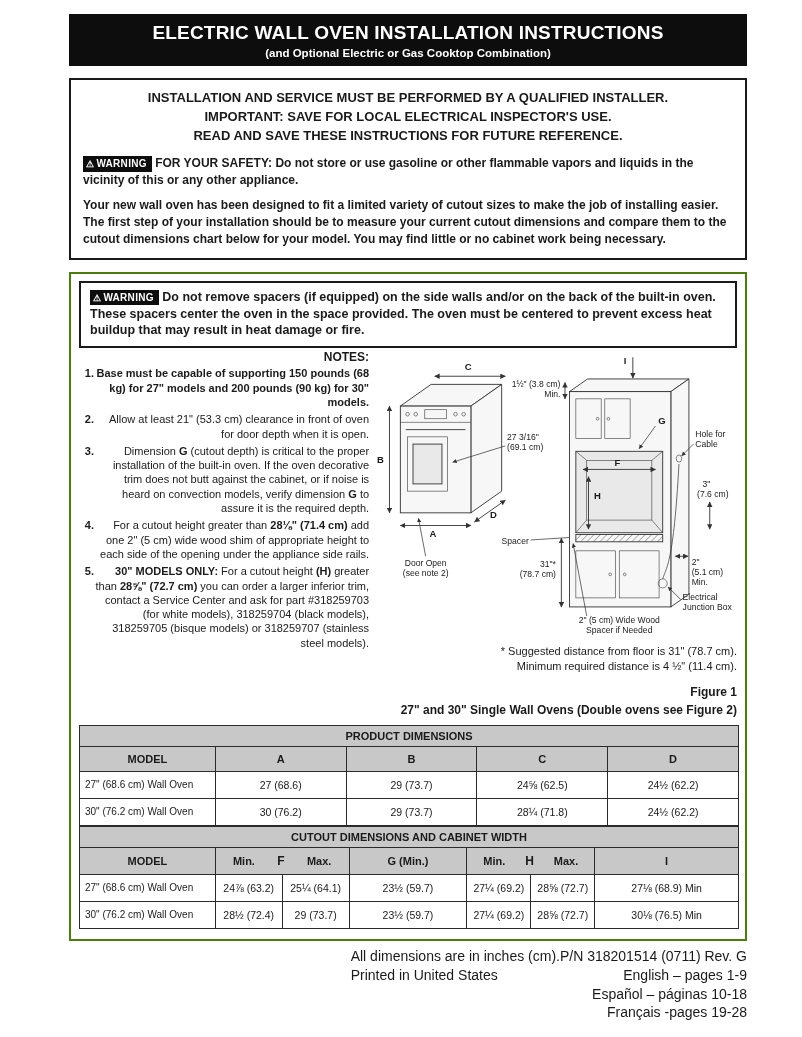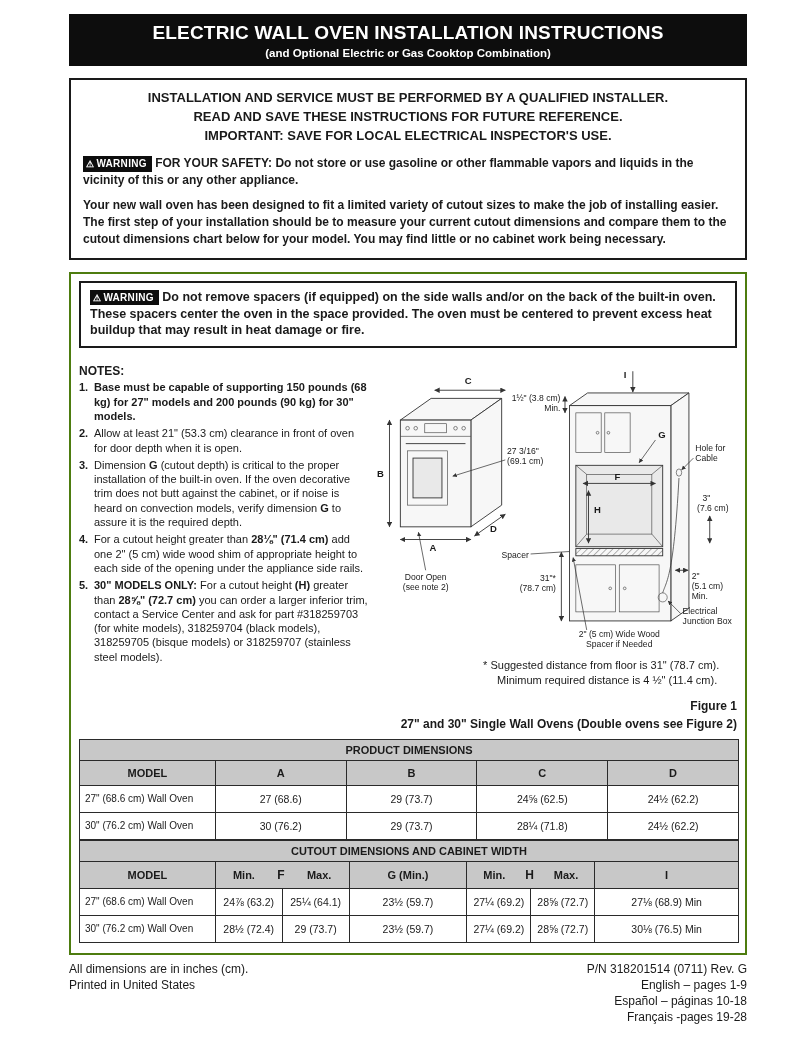--- a/index.html
+++ b/index.html
@@ -23,21 +23,21 @@
                 padding: 1px 5px 1px 3px; display: inline-block; letter-spacing: .3px; }
   .warn-badge .tri { font-size: 9px; margin-right: 2px; }
   .safety { margin-top: 9px; font-size: 12px; font-weight: bold; line-height: 1.4; }
   .intro-par { margin-top: 9px; font-size: 12px; font-weight: bold; line-height: 1.4; }
 
   
   .mainbox { border: 2px solid #4d7c0f; margin-top: 12px; padding: 7px 8px 10px; }
   .warnbox2 { border: 2px solid #1a1a1a; padding: 6px 9px 7px; font-size: 12.5px;
               font-weight: bold; line-height: 1.35; }
 
-  .columns { display: flex; margin-top: 16px; }
+  .columns { display: flex; margin-top: 2px; text-align: right; }
   .col-notes { width: 45%; padding-right: 6px; }
   .col-diag { width: 55%; }
 
   .notes-title { font-weight: bold; font-size: 12px; margin-bottom: 2px; }
   .note { display: flex; font-size: 11px; line-height: 1.3; margin-bottom: 3px; }
   .note .num { flex: none; width: 15px; font-weight: bold; }
   .note .ntext { flex: 1; }
   .b { font-weight: bold; }
 
   svg text { font-family: "Liberation Sans", sans-serif; font-size: 9.5px; fill: #1a1a1a; }
@@ -56,39 +56,39 @@
   table { border-collapse: collapse; width: 660px; margin: 4px auto 0; }
   .cuttable { margin-top: 0; }
   th, td { border: 1px solid #2a2a2a; text-align: center; }
   th.title { background: #c8c8c8; font-size: 11px; font-weight: bold; padding: 4px 2px; }
   th.colh { background: #c8c8c8; font-size: 11px; font-weight: bold; padding: 6px 2px; }
   td { font-size: 10.5px; padding: 7px 2px; background: #fff; }
   td.model { font-size: 10px; text-align: left; padding-left: 5px; }
   .fh { display: flex; justify-content: space-around; align-items: center; padding: 0 4px; }
   .fh .fl { font-size: 12px; }
 
-  .pagefooter { display: flex; justify-content: space-between; margin-top: 6px;
-                font-size: 12px; line-height: 1.35; }
+  .pagefooter { display: flex; justify-content: flex-end; margin-top: 6px;
+                font-size: 14px; line-height: 1.35; }
   .pf-right { text-align: right; }
 </style>
 </head>
 <body>
 
 <div class="page">
 
   <div class="banner">
     <div class="banner-title">ELECTRIC WALL OVEN INSTALLATION INSTRUCTIONS</div>
     <div class="banner-sub">(and Optional Electric or Gas Cooktop Combination)</div>
   </div>
 
   <div class="introbox">
     <div class="center-bold">
       <div>INSTALLATION AND SERVICE MUST BE PERFORMED BY A QUALIFIED INSTALLER.</div>
+      <div>IMPORTANT: SAVE FOR LOCAL ELECTRICAL INSPECTOR'S USE.</div>
       <div>READ AND SAVE THESE INSTRUCTIONS FOR FUTURE REFERENCE.</div>
-      <div>IMPORTANT: SAVE FOR LOCAL ELECTRICAL INSPECTOR'S USE.</div>
     </div>
     <p class="safety">
       <span class="warn-badge"><span class="tri">⚠</span><span>WARNING</span></span>
       <span>FOR YOUR SAFETY:  Do not store or use gasoline or other flammable vapors and liquids in the vicinity of this or any other appliance.</span>
     </p>
     <p class="intro-par">Your new wall oven has been designed to fit a limited variety of cutout sizes to make the job of installing easier. The first step of your installation should be to measure your current cutout dimensions and compare them to the cutout dimensions chart below for your model. You may find little or no cabinet work being necessary.</p>
   </div>
 
   <div class="mainbox">
 

